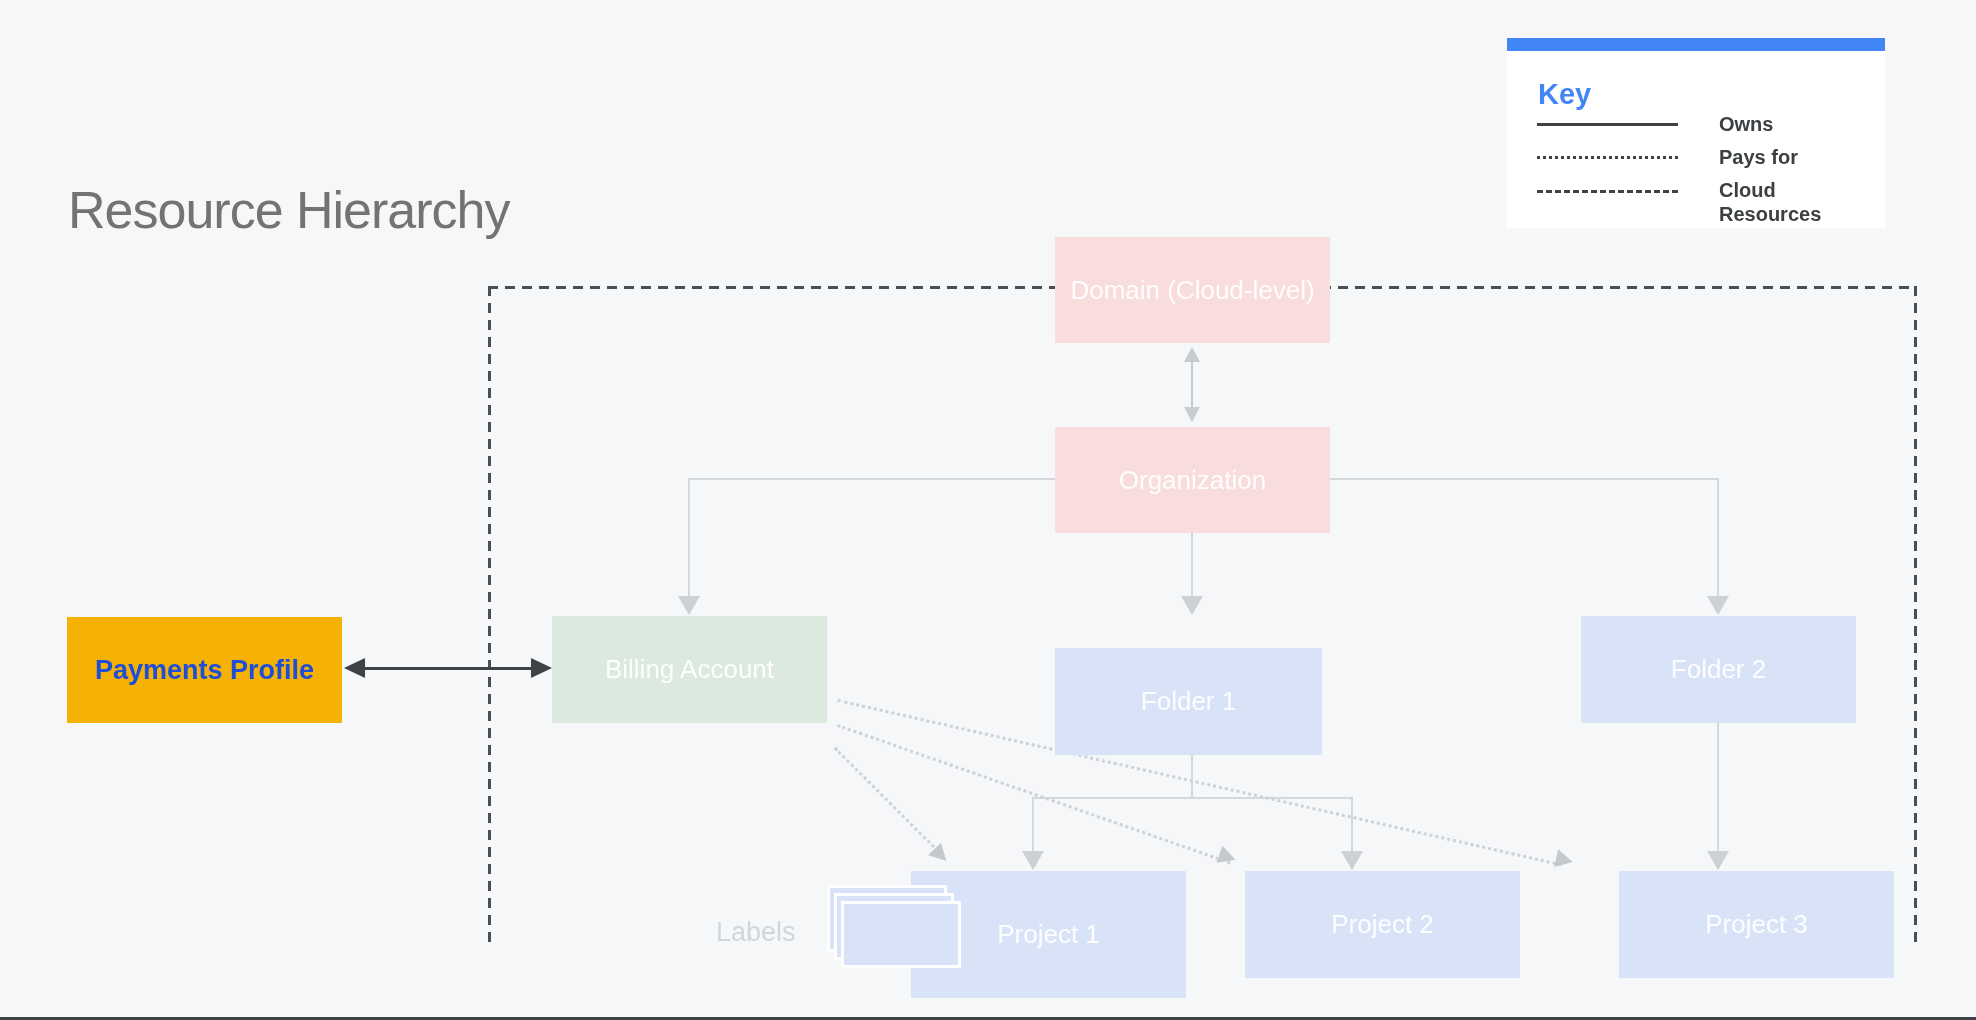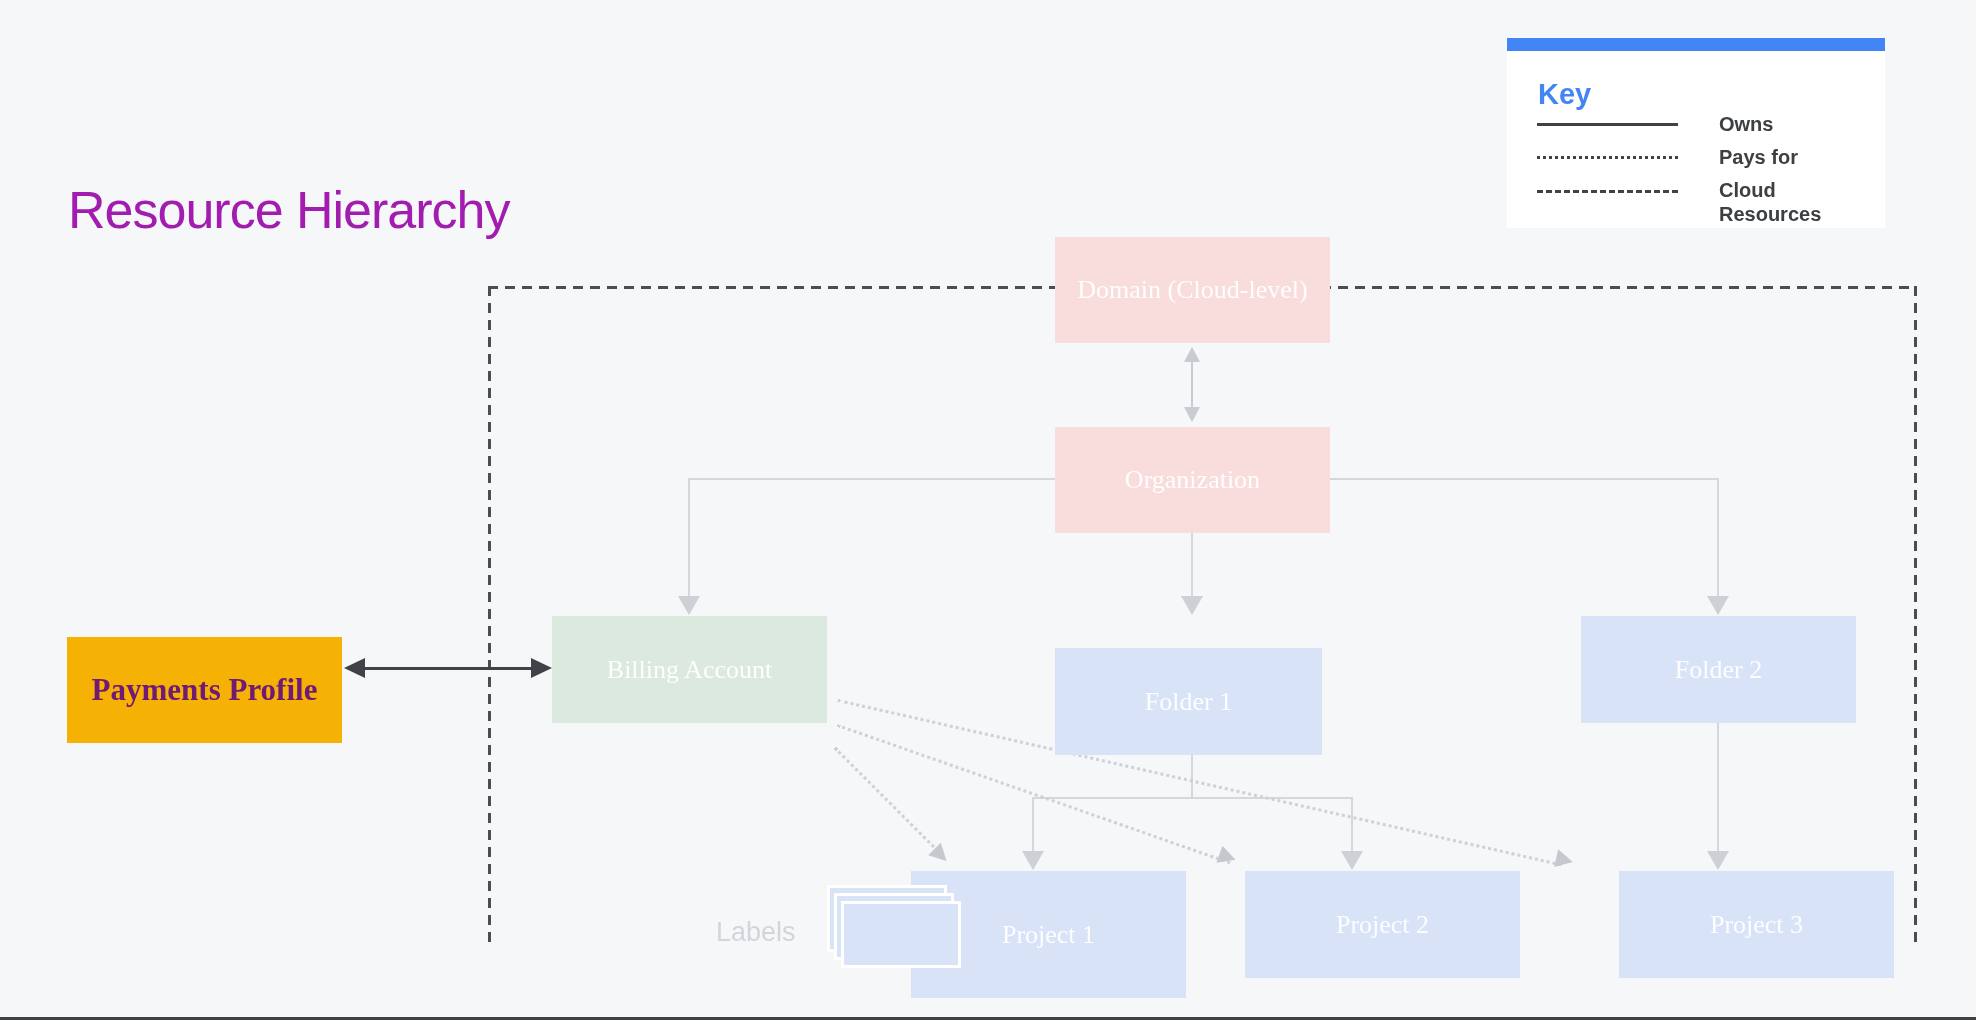--- a/index.html
+++ b/index.html
@@ -3,40 +3,40 @@
 <meta charset="utf-8">
 <style>
   html,body{margin:0;padding:0;background:#e9ebee;}
   .canvas{
     position:relative;width:1976px;height:1020px;overflow:hidden;
     background:#f5f7f9;font-family:"Liberation Sans",sans-serif;
   }
   
   .title{
     position:absolute;left:68px;top:180px;font-size:52px;letter-spacing:-1px;
-    color:#a21caf;font-weight:400;white-space:nowrap;
+    color:#737373;font-weight:400;white-space:nowrap;
   }
   
   .legend{position:absolute;left:1507px;top:38px;width:378px;height:190px;background:#ffffff;z-index:6;}
   .legend-bar{position:absolute;left:0;top:0;right:0;height:13px;background:#4285f4;}
   .legend-key{position:absolute;left:31px;top:40px;font-size:29px;font-weight:bold;color:#4285f4;}
   .legend-line{position:absolute;left:30px;width:141px;}
   .legend-line.solid{border-top:3px solid #424242;}
   .legend-line.dotted{border-top:3px dotted #424242;}
   .legend-line.dashed{border-top:3px dashed #424242;}
   .legend-label{position:absolute;left:212px;width:130px;font-size:20px;font-weight:bold;color:#3c4043;line-height:24px;}
   
   .node{
     position:absolute;display:flex;align-items:center;justify-content:center;
-    font-size:26px;color:rgba(255,255,255,0.93);text-align:center;z-index:3;font-family:Liberation Serif, serif;
+    font-size:26px;color:rgba(255,255,255,0.93);text-align:center;z-index:3;
   }
   .node.pink{background:#f9dddc;}
   .node.green{background:#dbe9de;}
   .node.blue{background:#d9e3f8;}
-  .node.amber{background:#f6b105;color:#701a75;font-weight:bold;font-size:31px;margin-top:20px;}
+  .node.amber{background:#f6b105;color:#1d4ed8;font-weight:bold;font-size:27px;}
   
   .hline,.vline{position:absolute;background:#d4d7db;z-index:1;}
   .hline{height:2px;} .vline{width:2px;}
   .arr-down{position:absolute;width:0;height:0;z-index:1;
     border-left:11px solid transparent;border-right:11px solid transparent;border-top:19px solid #cdd0d4;}
   .arr-up{position:absolute;width:0;height:0;z-index:1;
     border-left:8px solid transparent;border-right:8px solid transparent;border-bottom:15px solid #c8cbcf;}
   .arr-down.small{border-left-width:8px;border-right-width:8px;border-top:15px solid #c8cbcf;}
   
   .pay-line{position:absolute;height:3px;background:#3f4246;z-index:4;}

